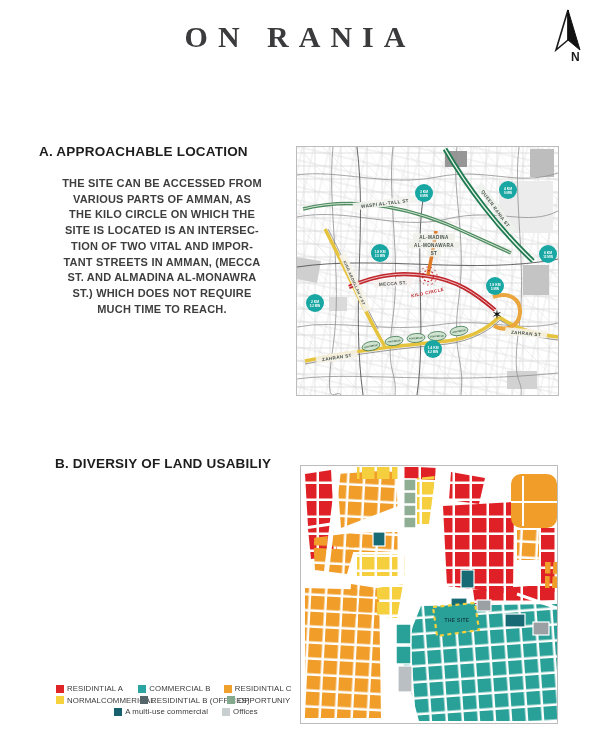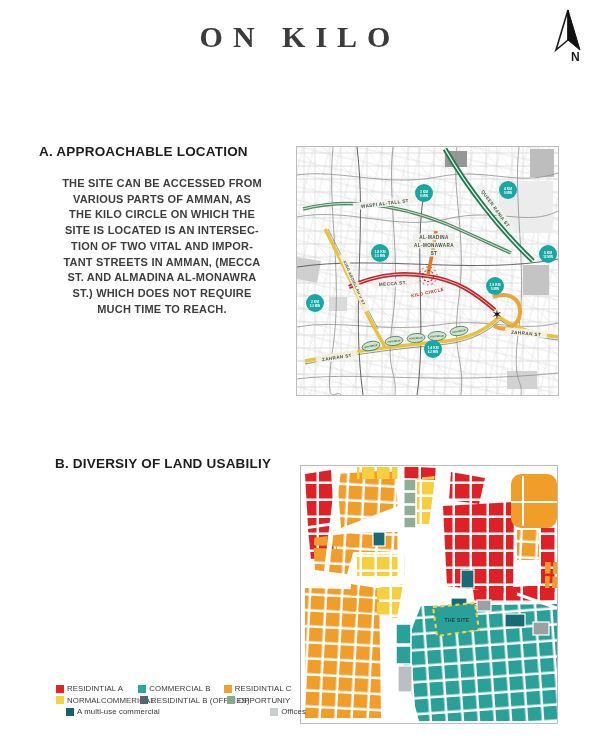--- a/index.html
+++ b/index.html
@@ -19,32 +19,32 @@
   .mapframe{border:1px solid #bcbcbc;background:#fff;}
   
   #legend{left:56px;top:684px;width:250px;color:#3a3a3a;}
   .lg-row{display:flex;align-items:center;margin-bottom:2.5px;}
   .lg-item{display:flex;align-items:center;gap:3px;font-size:7.8px;font-weight:normal;
            letter-spacing:.1px;white-space:nowrap;}
   .lg-row1 .lg-item{width:84px;}
   .lg-row1 .lg-item:nth-child(2){width:87px;}
   .lg-row2 .lg-item{width:84px;}
   .lg-row2 .lg-item:nth-child(2){width:87px;}
-  .lg-row3{justify-content:space-between;margin-left:10px;gap:14px;}
+  .lg-row3{justify-content:center;margin-left:10px;gap:14px;}
   .lg-row3 .lg-item{font-weight:normal;}
   .sw{flex:0 0 auto;display:block;}
   svg text{font-family:"Liberation Sans",sans-serif;}
 </style>
 </head>
 <body>
 
 <div id="page">
 
   <div id="title" class="abs">
-    <div>ON KILO</div>
+    <div>ON RANIA</div>
   </div>
 
   <svg class="abs" style="left:546px;top:6px;" width="44" height="60" viewBox="0 0 44 60">
     <polygon points="22,4 10,44 22,34" fill="#ffffff" stroke="#1a1a1a" stroke-width="1.6"></polygon>
     <polygon points="22,4 34,44 22,34" fill="#111111" stroke="#111111" stroke-width="1"></polygon>
     <text x="25" y="55" font-size="12" font-weight="bold" fill="#1a1a1a">N</text>
   </svg>
 
   <div class="abs sec-head" style="left:39px;top:144px;">A. APPROACHABLE LOCATION</div>
   <div class="abs sec-body" style="left:33px;top:176px;width:258px;">THE SITE CAN BE ACCESSED FROM

